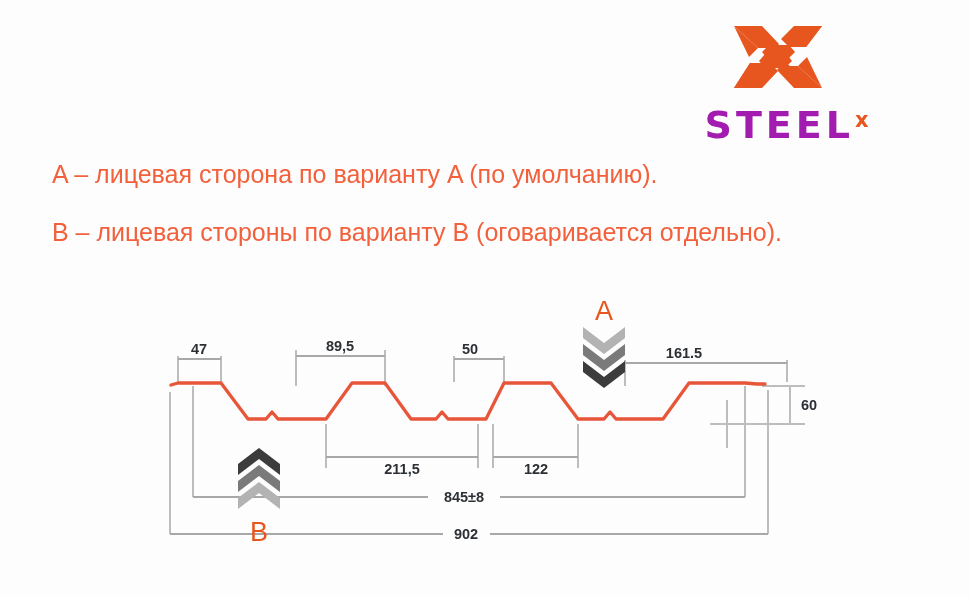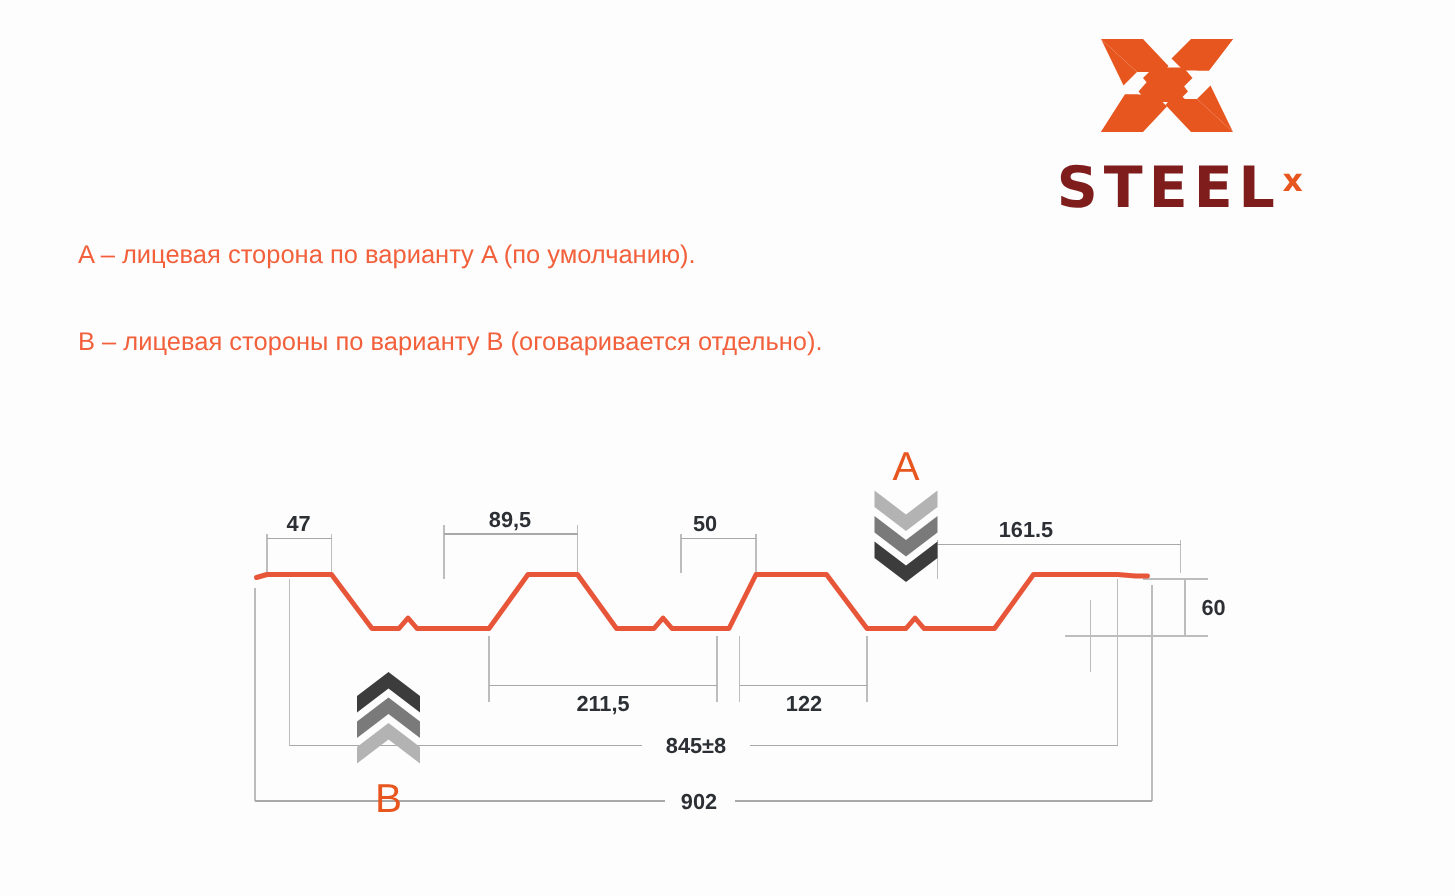--- a/index.html
+++ b/index.html
@@ -40,40 +40,40 @@
     height: 40px;
     display: flex;
     align-items: baseline;
     justify-content: center;
   }
   #logo-steel-text {
     font-family: "DejaVu Sans", sans-serif;
     font-size: 38px;
     font-weight: bold;
     letter-spacing: 4px;
-    color: #7f1d1d;
+    color: #a21caf;
     line-height: 1;
   }
   #logo-x-sup {
     font-family: "DejaVu Sans", sans-serif;
     font-size: 21px;
     font-weight: bold;
     color: #e8561f;
     position: relative;
     top: -11px;
     left: 1px;
   }
 
   
   .caption-line {
     position: absolute;
     left: 52px;
     color: #f2603c;
     font-family: "Liberation Sans", sans-serif;
-    font-size: 17px;
+    font-size: 25px;
     font-weight: 400;
     white-space: nowrap;
   }
   #caption-a { top: 160px; }
   #caption-b { top: 218px; text-align: right; }
 
   
   #drawing {
     position: absolute;
     left: 0;

